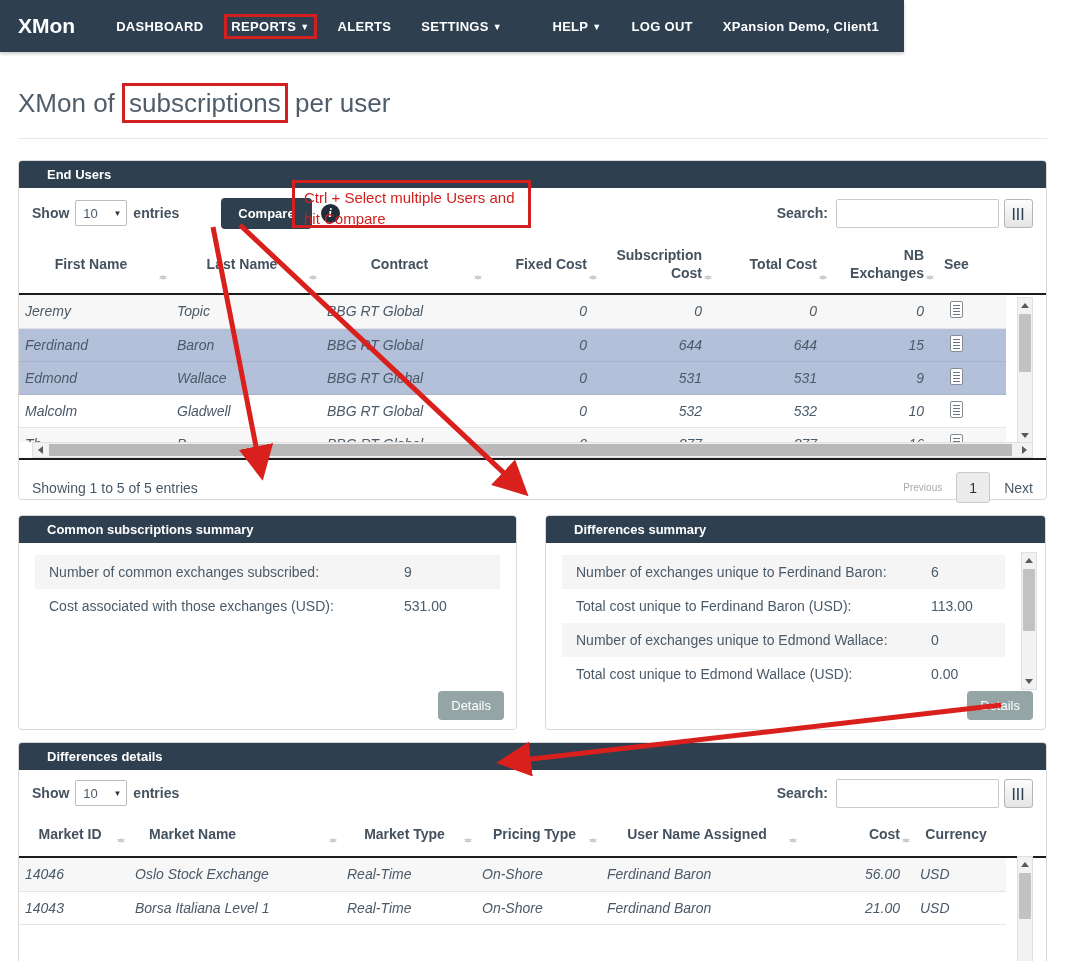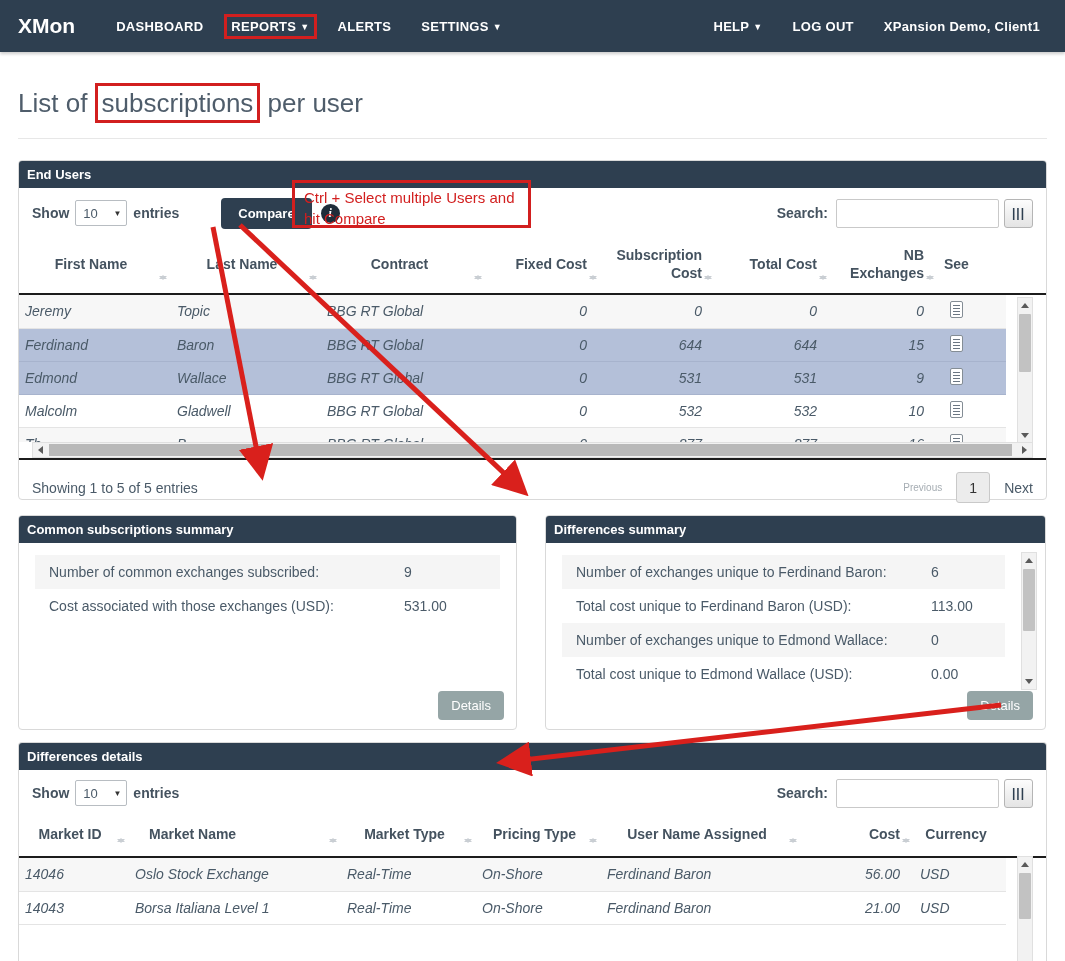--- a/index.html
+++ b/index.html
@@ -1,40 +1,40 @@
 <!DOCTYPE html>
 <html><head>
 <meta charset="utf-8">
 <style>
   * { box-sizing: border-box; margin: 0; padding: 0; }
   html,body { width:1065px; height:961px; overflow:hidden; background:#fff;
     font-family:"Liberation Sans", sans-serif; color:#4a5a68; }
   body { position:relative; }
 
   
-  .navbar { position:absolute; left:0; top:0; width:1065px; height:52px;
+  .navbar { position:absolute; left:0; top:0; width:904px; height:52px;
     background:#2e3f50; display:flex; align-items:center; color:#fff; z-index:5;
     box-shadow:0 2px 3px rgba(0,0,0,.2); }
   .brand { font-size:21px; font-weight:bold; margin:0 26px 0 18px; }
   .nav-item { font-size:13px; font-weight:bold; letter-spacing:.3px; padding:8px 15px;
     cursor:pointer; white-space:nowrap; }
   .nav-item .caret { display:inline-block; margin-left:4px; font-size:9px; vertical-align:1px; }
   .nav-right { margin-left:auto; display:flex; align-items:center; margin-right:10px; }
   .nav-redbox { border:3px solid #d21f1f; padding:2px 4px; margin:0 6px; }
 
   
   .page-title { position:absolute; left:18px; top:88px; font-size:26px; font-weight:400;
     color:#4f5d6b; }
   .title-hl { border:3px solid #d21f1f; padding:2px 4px; }
   .title-rule { position:absolute; left:18px; top:138px; width:1029px; border-top:1px solid #e7e7e7; }
 
   
   .panel { position:absolute; background:#fff; border:1px solid #d9d9d9; border-radius:4px; }
   .panel-head { height:27px; background:#2e3f50; color:#fff; font-size:13px; font-weight:bold;
-    padding:6px 8px; border-radius:3px 3px 0 0; }
+    padding:6px 28px; border-radius:3px 3px 0 0; }
 
   .panel-endusers { left:18px; top:160px; width:1029px; height:340px; }
   .panel-common   { left:18px; top:515px; width:499px; height:215px; }
   .panel-diffsum  { left:545px; top:515px; width:501px; height:215px; }
   .panel-diffdet  { left:18px; top:742px; width:1029px; height:230px; border-bottom:none; }
 
   
   .controls { display:flex; align-items:center; padding:10px 13px 8px 13px; height:48px; }
   .ctl-label { font-size:14px; font-weight:bold; color:#44525f; }
   .select-box { display:inline-flex; align-items:center; justify-content:space-between;
@@ -130,21 +130,21 @@
   <div class="nav-right">
     <div class="nav-item">
       <span>HELP</span><span class="caret">▼</span>
     </div>
     <div class="nav-item">LOG OUT</div>
     <div class="nav-item">XPansion Demo, Client1</div>
   </div>
 </div>
 
 <div class="page-title">
-  <span>List of</span>
+  <span>XMon of</span>
   <span class="title-hl">subscriptions</span>
   <span>per user</span>
 </div>
 <div class="title-rule"></div>
 
 <div class="panel panel-endusers">
   <div class="panel-head">End Users</div>
 
   <div class="controls">
     <span class="ctl-label">Show</span>

